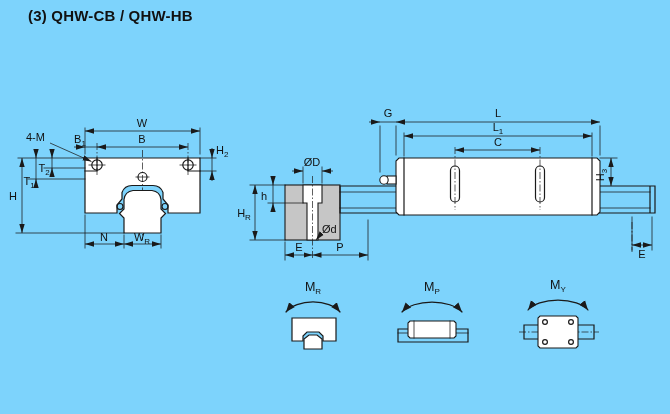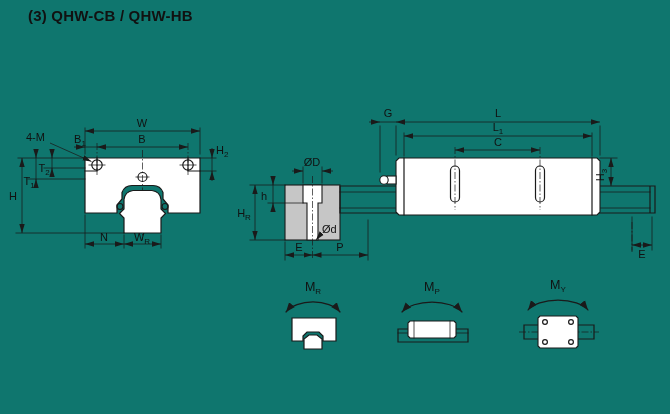--- a/index.html
+++ b/index.html
@@ -1,16 +1,16 @@
 <!DOCTYPE html>
 <html><head>
 <meta charset="utf-8">
 <style>
   html,body{margin:0;padding:0;background:#ffffff;}
-  #page{position:relative;width:670px;height:414px;background:#0f766e;overflow:hidden;}
+  #page{position:relative;width:670px;height:414px;background:#7dd3fc;overflow:hidden;}
   svg{display:block;}
   text{font-family:"Liberation Sans",sans-serif;font-size:11px;fill:#111;}
   .title{font-size:15px;font-weight:bold;letter-spacing:.2px;}
   .sub{font-size:8px;}
   .mlabel{font-size:12.5px;}
   .s1{stroke:#1a1a1a;stroke-width:1.2;fill:none;stroke-linejoin:miter;stroke-linecap:square;}
   .s1w{stroke:#1a1a1a;stroke-width:1.2;fill:#fff;stroke-linejoin:miter;}
   .thin{stroke:#1a1a1a;stroke-width:.75;fill:none;stroke-linecap:square;}
   .dim{stroke:#1a1a1a;stroke-width:.75;fill:none;}
   .cl{stroke:#1a1a1a;stroke-width:.7;fill:none;stroke-dasharray:7 2 1.5 2;}

